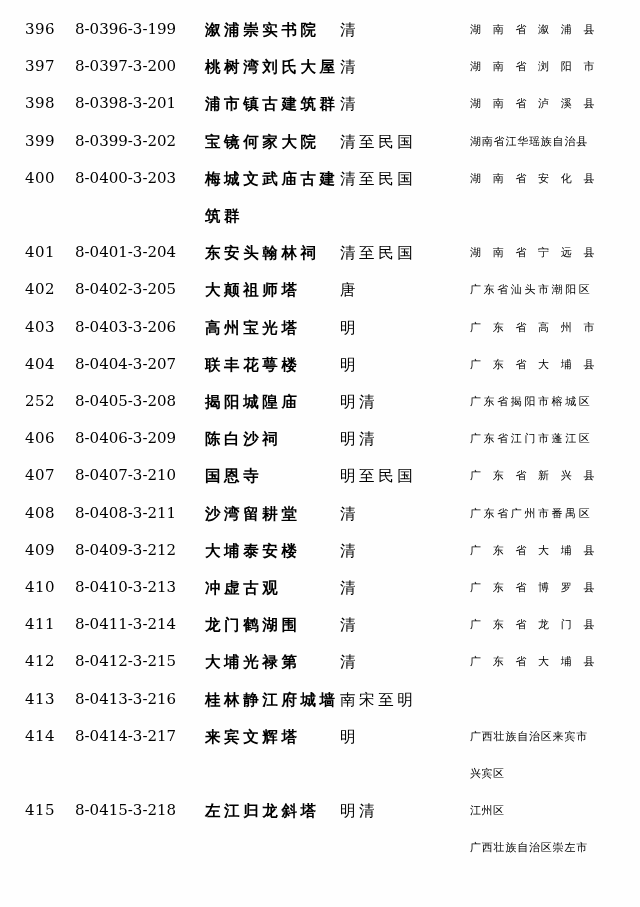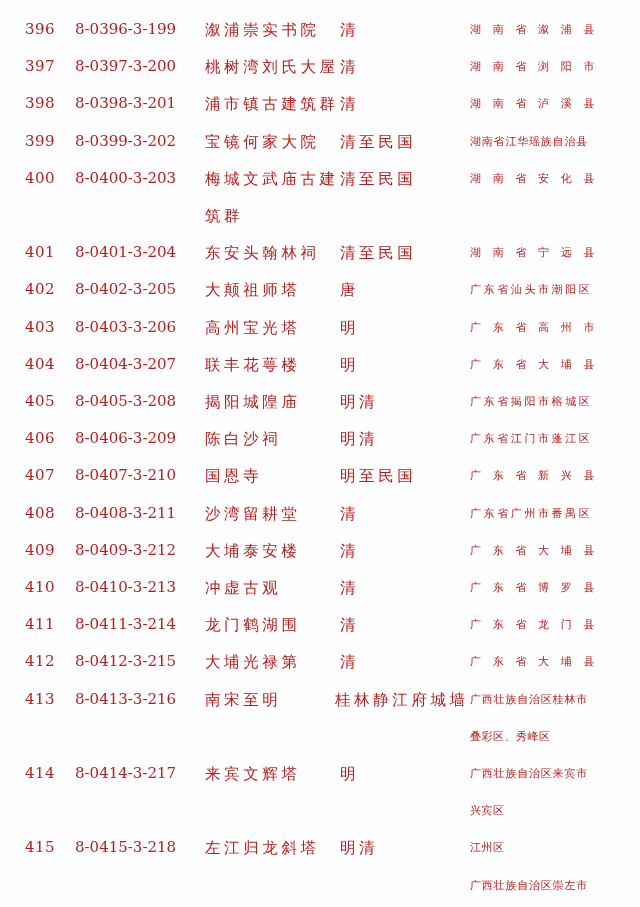--- a/index.html
+++ b/index.html
@@ -11,21 +11,21 @@
     width: 640px;
     height: 907px;
     overflow: hidden;
   }
   .page {
     box-sizing: border-box;
     width: 640px;
     height: 907px;
     padding: 11px 0 0 25px;
     background: #fefefe;
-    color: #b91c1c;
+    color: #000000;
     font-family: "Liberation Serif", "DejaVu Serif", serif;
   }
   .table {
     display: block;
   }
   .row {
     display: flex;
     align-items: flex-start;
   }
   .cell {
@@ -44,20 +44,21 @@
   }
   .c-code {
     width: 130px;
     font-family: "DejaVu Serif", serif;
     font-size: 15px;
     letter-spacing: 0px;
   }
   .c-name {
     width: 135px;
     font-size: 15.5px;
+    font-weight: bold;
   }
   .c-name .line { letter-spacing: 3.6px; }
   .c-era {
     width: 130px;
     font-size: 15.5px;
   }
   .c-era .line { letter-spacing: 3.6px; }
   .c-loc {
     width: 170px;
     font-size: 11px;
@@ -222,21 +223,21 @@
         </div>
         <div class="cell c-era">
           <div class="line">明</div>
         </div>
         <div class="cell c-loc">
           <div class="line j6">广东省大埔县</div>
         </div>
       </div>
       <div class="row">
         <div class="cell c-num">
-          <div class="line">405</div>
+          <div class="line">252</div>
         </div>
         <div class="cell c-code">
           <div class="line">8-0405-3-208</div>
         </div>
         <div class="cell c-name">
           <div class="line">揭阳城隍庙</div>
         </div>
         <div class="cell c-era">
           <div class="line">明清</div>
         </div>
@@ -363,29 +364,25 @@
           <div class="line j6">广东省大埔县</div>
         </div>
       </div>
       <div class="row">
         <div class="cell c-num">
           <div class="line">413</div>
         </div>
         <div class="cell c-code">
           <div class="line">8-0413-3-216</div>
         </div>
+        <div class="cell c-name">
+          <div class="line">桂林静江府城墙</div>
+        </div>
         <div class="cell c-era">
           <div class="line">南宋至明</div>
-        </div>
-        <div class="cell c-name">
-          <div class="line">桂林静江府城墙</div>
-        </div>
-        <div class="cell c-loc">
-          <div class="line j10">广西壮族自治区桂林市</div>
-          <div class="line plain">叠彩区、秀峰区</div>
         </div>
       </div>
       <div class="row">
         <div class="cell c-num">
           <div class="line">414</div>
         </div>
         <div class="cell c-code">
           <div class="line">8-0414-3-217</div>
         </div>
         <div class="cell c-name">

